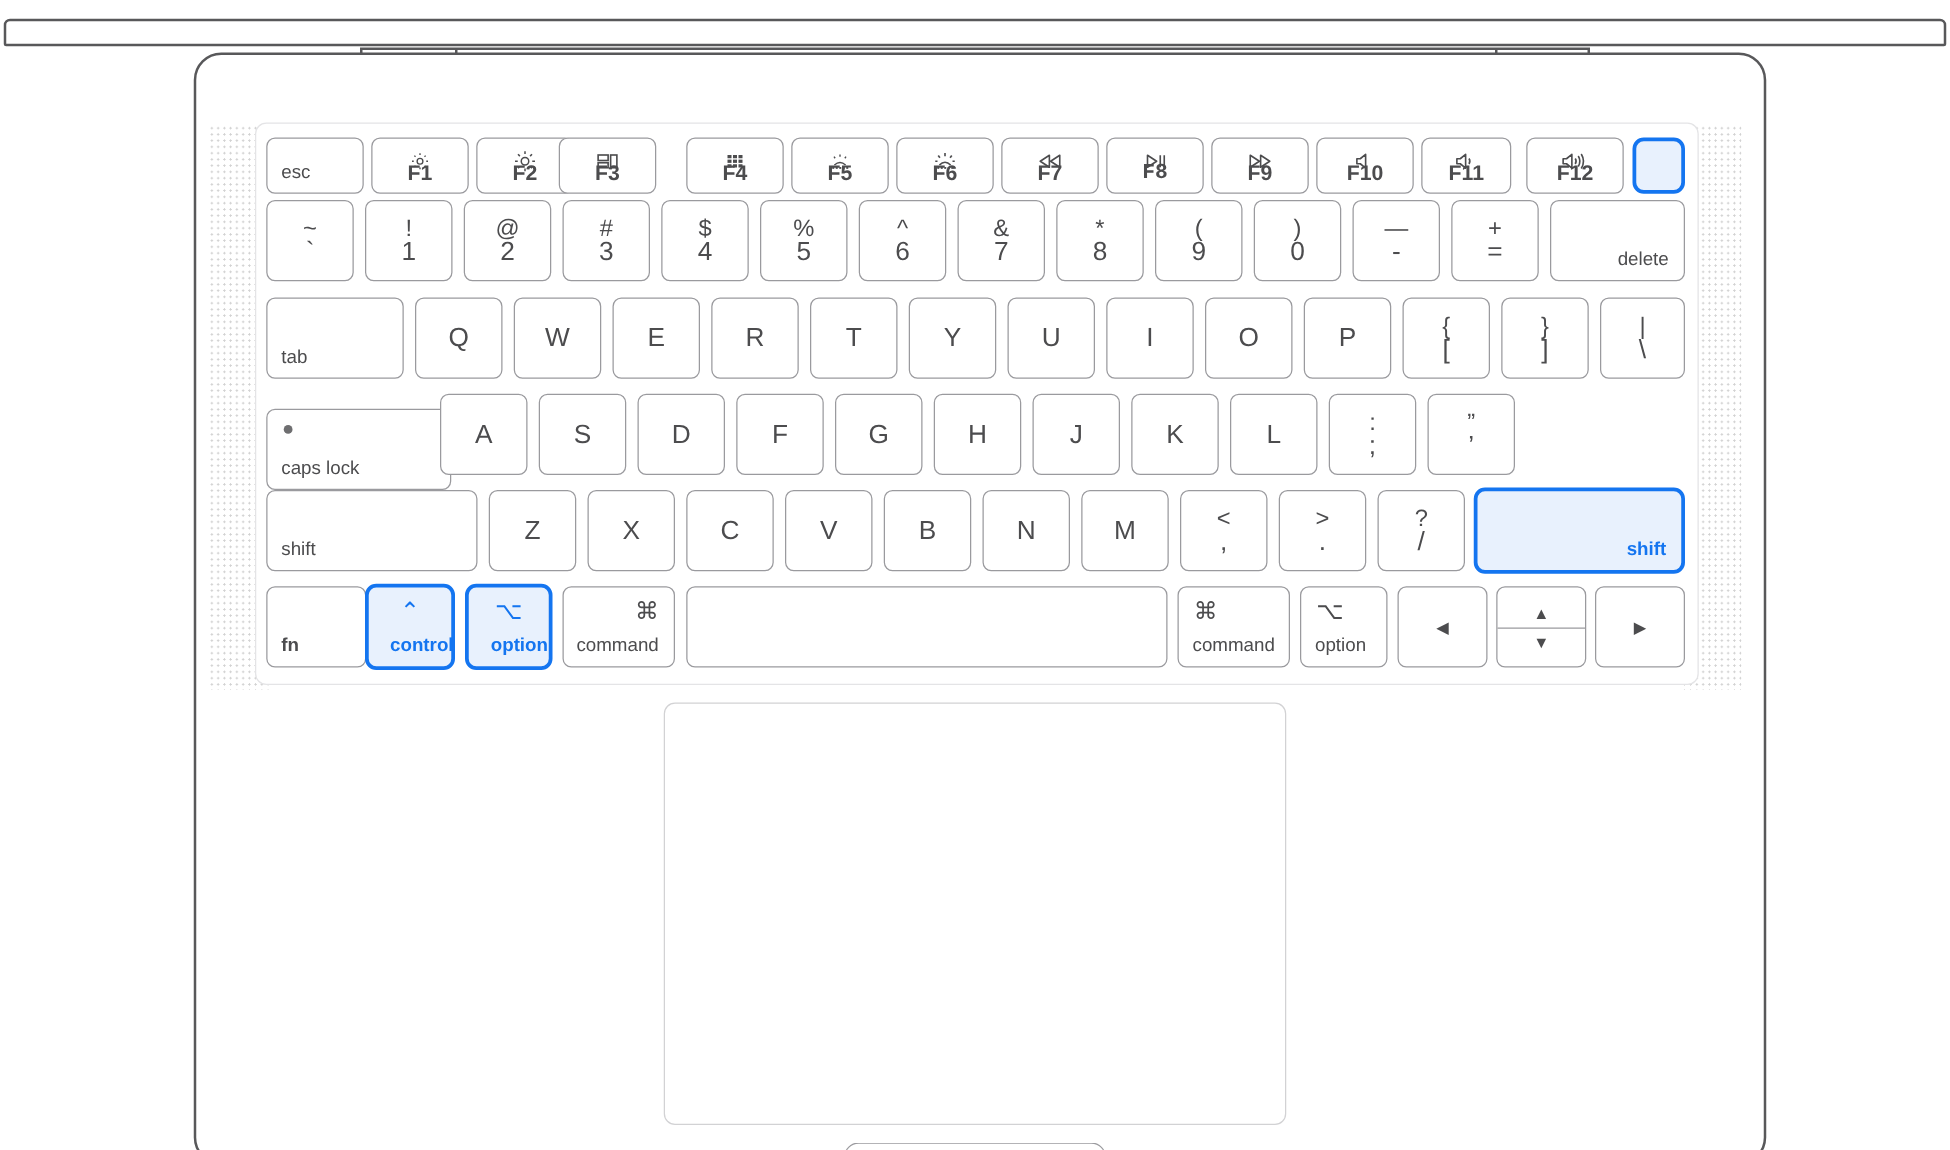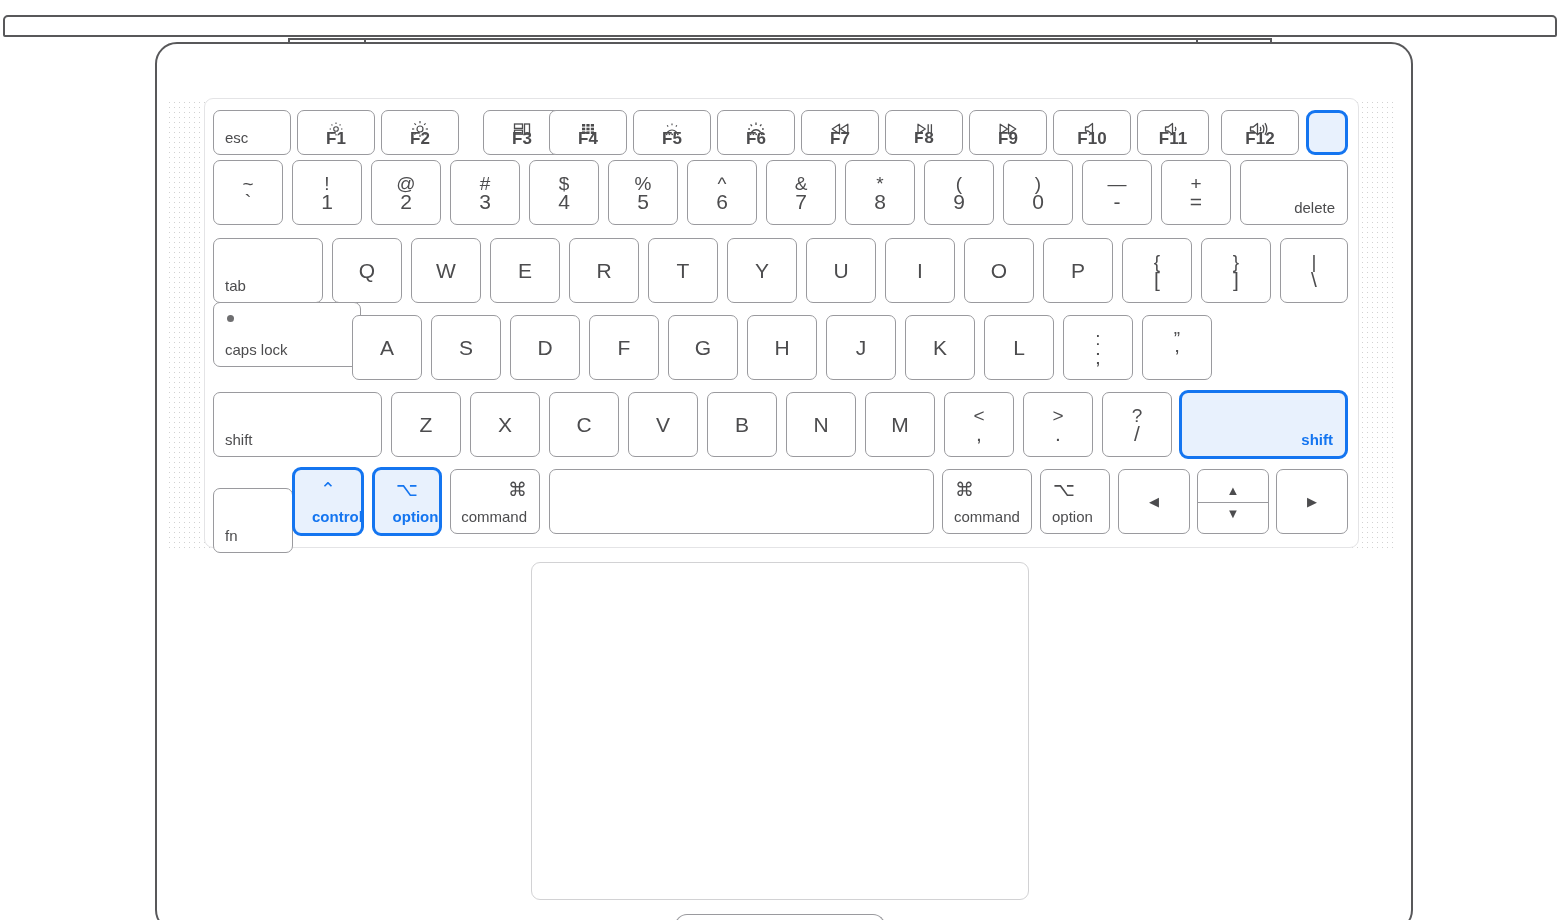--- a/index.html
+++ b/index.html
@@ -237,21 +237,21 @@
             <line x1="5.4" y1="3.4" x2="6.9" y2="4.9"></line>
             <line x1="15.1" y1="13.1" x2="16.6" y2="14.6"></line>
             <line x1="16.6" y1="3.4" x2="15.1" y2="4.9"></line>
             <line x1="6.9" y1="13.1" x2="5.4" y2="14.6"></line>
           </g>
         </svg>
     </span>
     <span class="lab-fkey">F2</span>
   </div>
 
-  <div class="key" style="left:483px;top:98px;width:78px;height:45px;">
+  <div class="key" style="left:447px;top:98px;width:78px;height:45px;">
     <span class="lab-ficon">
       <svg width="22" height="16" viewBox="0 0 22 16">
           <g stroke="#4c4c4e" stroke-width="1.3" fill="none">
             <rect x="3.5" y="3" width="8" height="4.4"></rect>
             <rect x="3.5" y="9.2" width="8" height="4"></rect>
             <rect x="13.5" y="3" width="5" height="10.2"></rect>
           </g>
         </svg>
     </span>
     <span class="lab-fkey">F3</span>
@@ -493,21 +493,21 @@
   </div>
   <div class="key" style="left:1201px;top:226px;width:70px;height:65px;">
     <span class="dual-top">}</span>
     <span class="dual-bot">]</span>
   </div>
   <div class="key" style="left:1280px;top:226px;width:68px;height:65px;">
     <span class="dual-top">|</span>
     <span class="dual-bot">\</span>
   </div>
 
-  <div class="key" style="left:213px;top:290px;width:148px;height:65px;">
+  <div class="key" style="left:213px;top:315px;width:148px;height:65px;">
     <span class="caps-dot"></span>
     <span class="lab-bl">caps lock</span>
   </div>
   <div class="key" style="left:352px;top:303px;width:70px;height:65px;">
     <span class="lab-center">A</span>
   </div>
   <div class="key" style="left:431px;top:303px;width:70px;height:65px;">
     <span class="lab-center">S</span>
   </div>
   <div class="key" style="left:510px;top:303px;width:70px;height:65px;">
@@ -573,21 +573,21 @@
     <span class="dual-bot">.</span>
   </div>
   <div class="key" style="left:1102px;top:380px;width:70px;height:65px;">
     <span class="dual-top">?</span>
     <span class="dual-bot">/</span>
   </div>
   <div class="key hl" style="left:1179px;top:378px;width:169px;height:69px;">
     <span class="lab-br" style="font-weight:bold;">shift</span>
   </div>
 
-  <div class="key" style="left:213px;top:476px;width:80px;height:65px;">
+  <div class="key" style="left:213px;top:457px;width:80px;height:65px;font-weight:bold;">
     <span class="lab-bl">fn</span>
   </div>
 
   <div class="key hl" style="left:292px;top:455px;width:72px;height:69px;">
     <span class="mod-glyph">⌃</span>
     <span class="mod-word" style="font-weight:bold;">control</span>
   </div>
 
   <div class="key hl" style="left:372px;top:455px;width:70px;height:69px;">
     <span class="mod-glyph">⌥</span>

